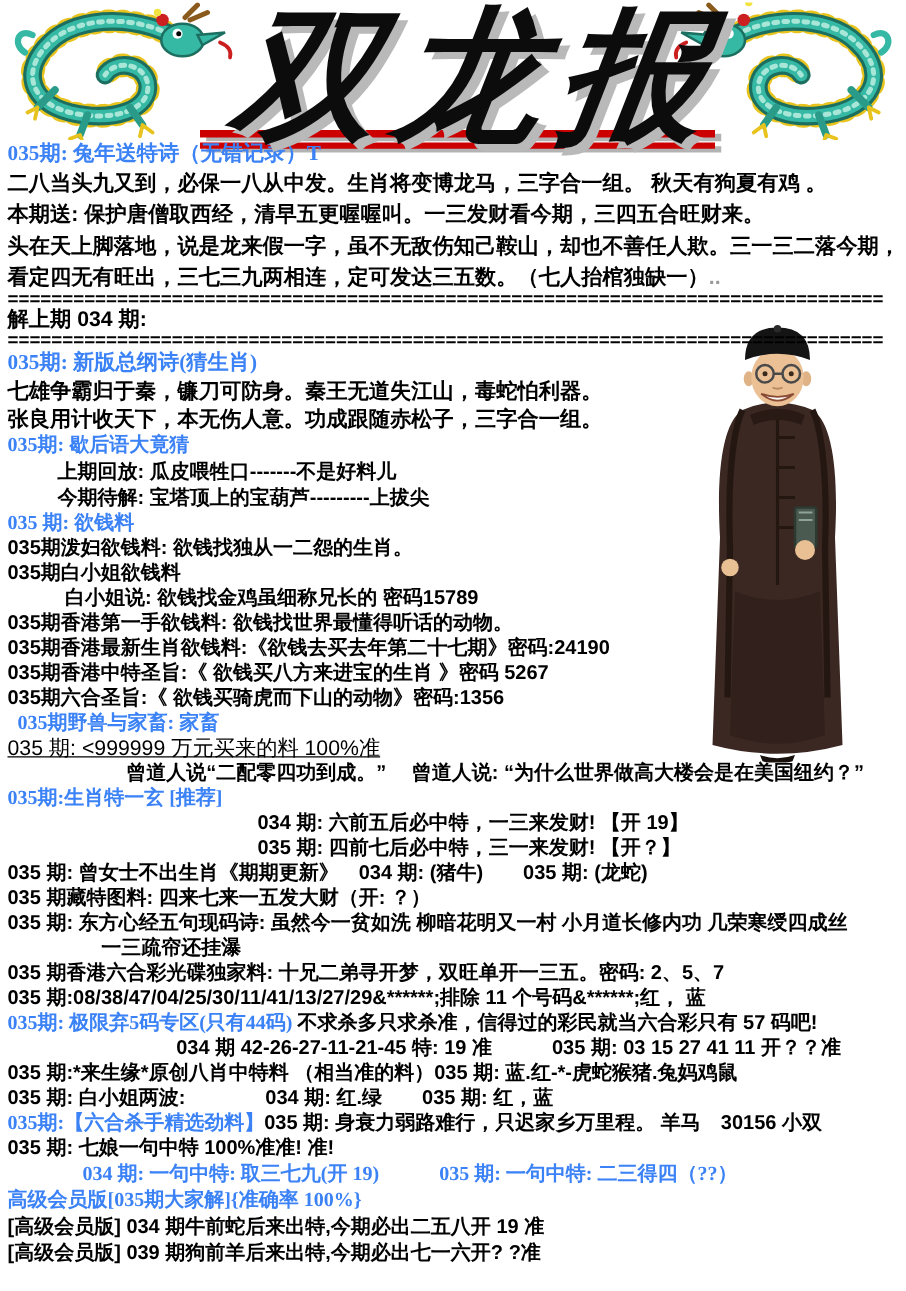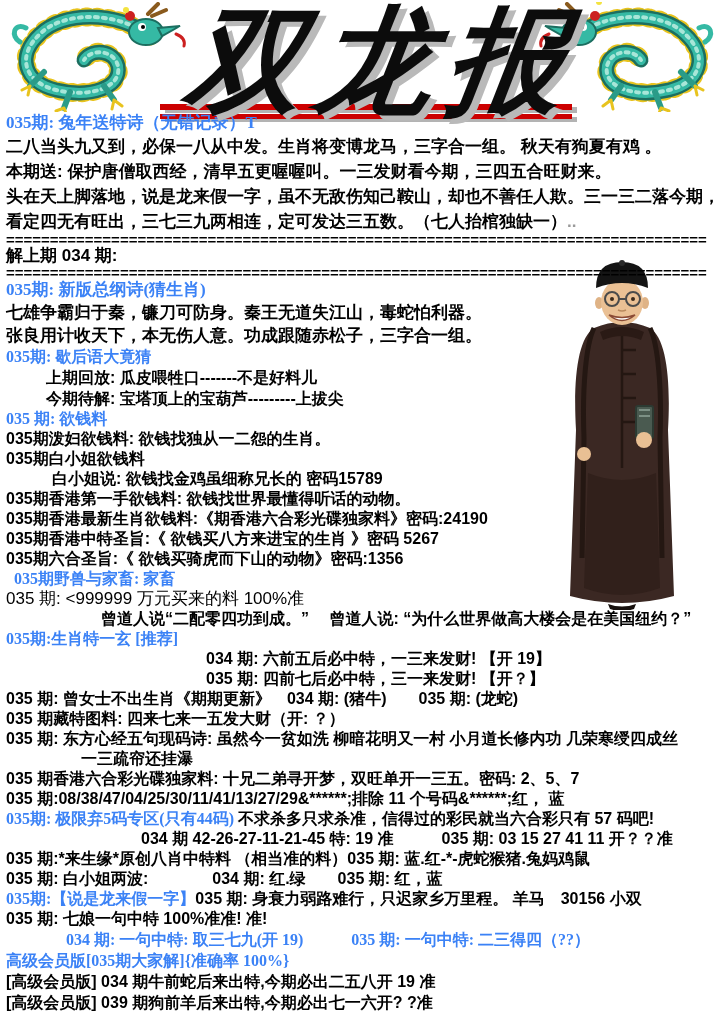--- a/index.html
+++ b/index.html
@@ -17,21 +17,21 @@
   .bar2{position:absolute;left:160px;top:114px;width:412px;height:5px;background:#cc0000;
         box-shadow:5px 3px 0 #b3b3b3;z-index:2;}
   .dragon{position:absolute;top:2px;width:196px;height:110px;z-index:1;}
   .dragon.left{left:0;}
   .dragon.right{right:0;transform:scaleX(-1);}
   
   .content{position:absolute;left:6px;top:112px;width:719px;z-index:2;}
   .ln{font-size:16px;line-height:20px;white-space:nowrap;}
   .red{color:#3b82f6;font-family:Liberation Serif, serif;}
   .gray{color:#9a9a9a;}
-  .thin{font-weight:normal;}
+  .thin{font-weight:normal;text-decoration:underline;}
   .sep{font-size:15px;letter-spacing:0;overflow:hidden;height:13px;}
   
   .photo{position:absolute;left:548px;top:258px;width:148px;height:352px;z-index:1;}
 </style>
 </head>
 <body>
 
 <div class="page">
 
   <div class="header">
@@ -133,40 +133,40 @@
       <div class="ln" style="font-size: 17px; line-height: 23px;"><span>七雄争霸归于秦，镰刀可防身。秦王无道失江山，毒蛇怕利器。</span></div>
       <div class="ln" style="font-size: 17px; line-height: 23px;"><span>张良用计收天下，本无伤人意。功成跟随赤松子，三字合一组。</span></div>
       <div class="ln" style="line-height: 20px;"><span class="red">035期: 歇后语大竟猜</span></div>
       <div class="ln" style="margin-left: 40px; line-height: 21px;"><span>上期回放: 瓜皮喂牲口-------不是好料儿</span></div>
       <div class="ln" style="margin-left: 40px; line-height: 21px;"><span>今期待解: 宝塔顶上的宝葫芦---------上拔尖</span></div>
       <div class="ln" style="line-height: 20px;"><span class="red">035 期: 欲钱料</span></div>
       <div class="ln" style="line-height: 20px;"><span>035期泼妇欲钱料: 欲钱找独从一二怨的生肖。</span></div>
       <div class="ln" style="line-height: 20px;"><span>035期白小姐欲钱料</span></div>
       <div class="ln" style="line-height: 20px; padding-left: 46px;"><span>白小姐说: 欲钱找金鸡虽细称兄长的 密码15789</span></div>
       <div class="ln" style="line-height: 20px;"><span>035期香港第一手欲钱料: 欲钱找世界最懂得听话的动物。</span></div>
-      <div class="ln" style="line-height: 20px;"><span>035期香港最新生肖欲钱料:《期香港六合彩光碟独家料》密码:24190</span></div>
+      <div class="ln" style="line-height: 20px;"><span>035期香港最新生肖欲钱料:《欲钱去买去年第二十七期》密码:24190</span></div>
       <div class="ln" style="line-height: 20px;"><span>035期香港中特圣旨:《 欲钱买八方来进宝的生肖 》密码 5267</span></div>
       <div class="ln" style="line-height: 20px;"><span>035期六合圣旨:《 欲钱买骑虎而下山的动物》密码:1356</span></div>
       <div class="ln" style="margin-left: 8px; line-height: 20px;"><span class="red">035期野兽与家畜: 家畜</span></div>
       <div class="ln thin" style="font-size: 17px; line-height: 20px;"><span>035 期: &lt;999999 万元买来的料 100%准</span></div>
       <div class="ln" style="margin-left: 95px; line-height: 20px;"><span>曾道人说“二配零四功到成。”　 曾道人说: “为什么世界做高大楼会是在美国纽约？”</span></div>
       <div class="ln" style="line-height: 20px;"><span class="red">035期:生肖特一玄 [推荐]</span></div>
       <div class="ln" style="margin-left: 200px; line-height: 20px;"><span>034 期: 六前五后必中特，一三来发财! 【开 19】</span></div>
       <div class="ln" style="margin-left: 200px; line-height: 20px;"><span>035 期: 四前七后必中特，三一来发财! 【开？】</span></div>
       <div class="ln" style="line-height: 20px;"><span>035 期: 曾女士不出生肖《期期更新》　034 期: (猪牛)　　035 期: (龙蛇)</span></div>
       <div class="ln" style="line-height: 20px;"><span>035 期藏特图料: 四来七来一五发大财（开: ？）</span></div>
       <div class="ln" style="line-height: 20px;"><span>035 期: 东方心经五句现码诗: 虽然今一贫如洗 柳暗花明又一村 小月道长修内功 几荣寒绶四成丝</span></div>
       <div class="ln" style="margin-left: 75px; line-height: 20px;"><span>一三疏帘还挂瀑</span></div>
       <div class="ln" style="line-height: 20px;"><span>035 期香港六合彩光碟独家料: 十兄二弟寻开梦，双旺单开一三五。密码: 2、5、7</span></div>
       <div class="ln" style="line-height: 20px;"><span>035 期:08/38/47/04/25/30/11/41/13/27/29&amp;******;排除 11 个号码&amp;******;红， 蓝</span></div>
       <div class="ln" style="line-height: 20px;"><span class="red">035期: 极限弃5码专区(只有44码) </span><span>不求杀多只求杀准，信得过的彩民就当六合彩只有 57 码吧!</span></div>
       <div class="ln" style="margin-left: 135px; line-height: 20px;"><span>034 期 42-26-27-11-21-45 特: 19 准　　　035 期: 03 15 27 41 11 开？？准</span></div>
       <div class="ln" style="line-height: 20px;"><span>035 期:*来生缘*原创八肖中特料 （相当准的料）035 期: 蓝.红-*-虎蛇猴猪.兔妈鸡鼠</span></div>
       <div class="ln" style="line-height: 20px;"><span>035 期: 白小姐两波:　　　　034 期: 红.绿　　035 期: 红，蓝</span></div>
-      <div class="ln" style="line-height: 20px;"><span class="red">035期:【说是龙来假一字】</span><span>035 期:  身衰力弱路难行，只迟家乡万里程。 羊马　30156 小双</span></div>
+      <div class="ln" style="line-height: 20px;"><span class="red">035期:【六合杀手精选劲料】</span><span>035 期:  身衰力弱路难行，只迟家乡万里程。 羊马　30156 小双</span></div>
       <div class="ln" style="line-height: 20px;"><span>035 期: 七娘一句中特 100%准准! 准!</span></div>
       <div class="ln" style="margin-left: 60px; line-height: 21px;"><span class="red">034 期: 一句中特: 取三七九(开 19)　　　035 期: 一句中特: 二三得四（??）</span></div>
       <div class="ln" style="line-height: 21px;"><span class="red">高级会员版[035期大家解]{准确率 100%}</span></div>
       <div class="ln" style="line-height: 21px;"><span>[高级会员版] 034 期牛前蛇后来出特,今期必出二五八开 19 准</span></div>
       <div class="ln" style="line-height: 21px;"><span>[高级会员版] 039 期狗前羊后来出特,今期必出七一六开? ?准</span></div>
     </div>
 
 </div>
 
 </body></html>

